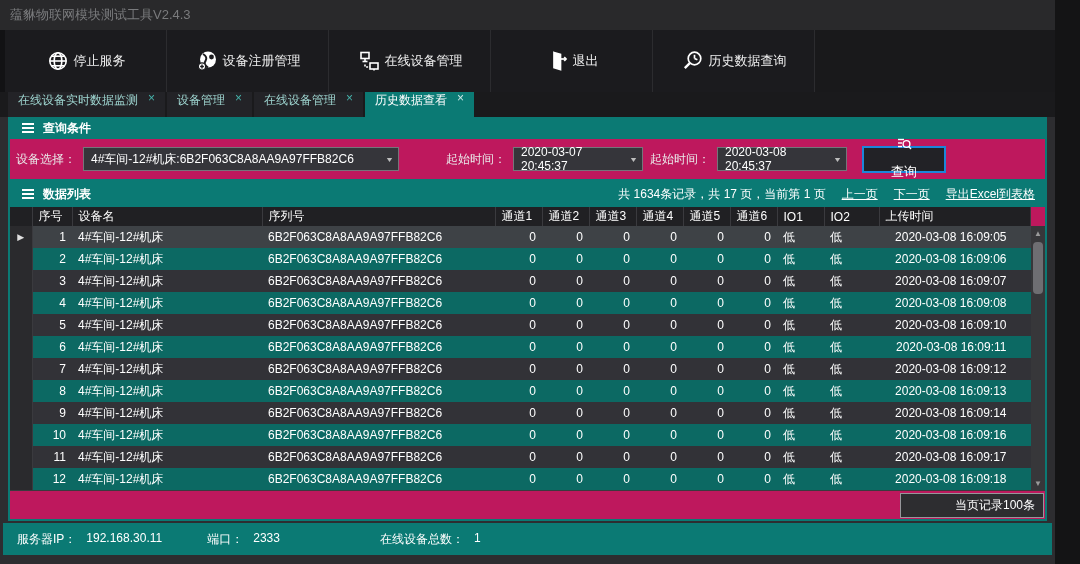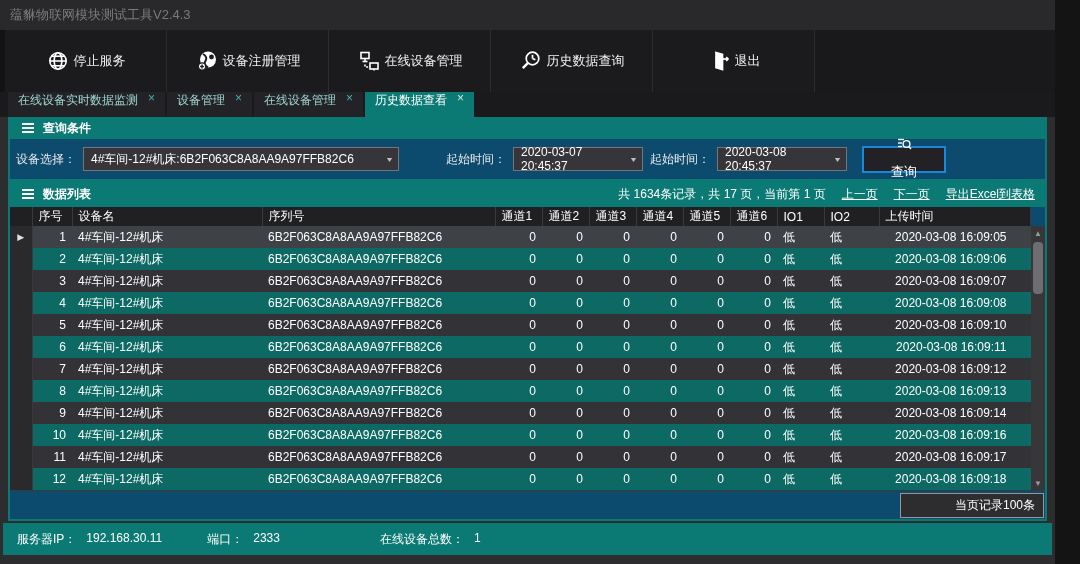--- a/index.html
+++ b/index.html
@@ -23,21 +23,21 @@
   
   .tabbar { height:25px; background:#1a1a1c; display:flex; align-items:stretch;
             padding-left:8px; gap:2px; }
   .tab { background:#232327; color:#9fd6d1; font-size:12px; display:flex; align-items:flex-start;
          padding:0 10px; gap:10px; cursor:pointer; }
   .tab .x { color:#45b3ab; font-size:12px; line-height:1; }
   .tab.active { background:var(--teal); color:#fff; }
   .tab.active .x { color:#cdeae8; }
 
   
-  .panel { margin:0 8px; border:2px solid var(--teal); border-top:none; background:#0c4a6e; }
+  .panel { margin:0 8px; border:2px solid var(--teal); border-top:none; background:#be185d; }
   .panel-header { height:22px; background:var(--teal); color:#fff; display:flex;
                   align-items:center; padding:0 10px 0 12px; font-size:12px; font-weight:bold; gap:9px; }
   .bars { display:inline-flex; flex-direction:column; gap:2px; }
   .bars i { display:block; width:12px; height:2px; background:#fff; }
   .data-panel .panel-header { height:26px; justify-content:space-between; }
   .ph-left { display:flex; align-items:center; gap:9px; }
   .pag { display:flex; align-items:flex-start; gap:16px; font-weight:normal; font-size:12px; }
   .pag a { color:#fff; text-decoration:underline; cursor:pointer; }
 
   
@@ -138,37 +138,37 @@
           <rect x="13" y="14" width="8" height="6"></rect>
             <line x1="17" y1="20" x2="17" y2="21.5"></line>
           <path d="M8 15.5 V18 H13" stroke-dasharray="2 1.6"></path>
         </svg>
       </span>
       <span>在线设备管理</span>
     </div>
     <div class="tool-btn">
       <span>
         <svg width="24" height="24" viewBox="0 0 24 24" fill="none" stroke="#fff" stroke-width="1.7">
+          <path d="M9 3.5 L15.5 5.5 V20.5 L9 18.5 Z" fill="#fff"></path>
+          <line x1="16" y1="10" x2="21" y2="10"></line>
+            <path d="M19.2 8.2 L21 10 L19.2 11.8"></path>
+        </svg>
+      </span>
+      <span>退出</span>
+    </div>
+    <div class="tool-btn">
+      <span>
+        <svg width="24" height="24" viewBox="0 0 24 24" fill="none" stroke="#fff" stroke-width="1.7">
           <circle cx="13.5" cy="9.5" r="6.3"></circle>
           <line x1="13.5" y1="5.8" x2="13.5" y2="9.5"></line>
             <line x1="13.5" y1="9.5" x2="16.4" y2="10.8"></line>
           <line x1="8.8" y1="14.2" x2="3.8" y2="19.2" stroke-width="2.4"></line>
         </svg>
       </span>
       <span>历史数据查询</span>
-    </div>
-    <div class="tool-btn">
-      <span>
-        <svg width="24" height="24" viewBox="0 0 24 24" fill="none" stroke="#fff" stroke-width="1.7">
-          <path d="M9 3.5 L15.5 5.5 V20.5 L9 18.5 Z" fill="#fff"></path>
-          <line x1="16" y1="10" x2="21" y2="10"></line>
-            <path d="M19.2 8.2 L21 10 L19.2 11.8"></path>
-        </svg>
-      </span>
-      <span>退出</span>
     </div>
     <div class="toolbar-fill"></div>
   </div>
 
   <div class="tabbar">
     <div class="tab">
       <span>在线设备实时数据监测</span>
       <span class="x">×</span>
     </div>
     <div class="tab">

